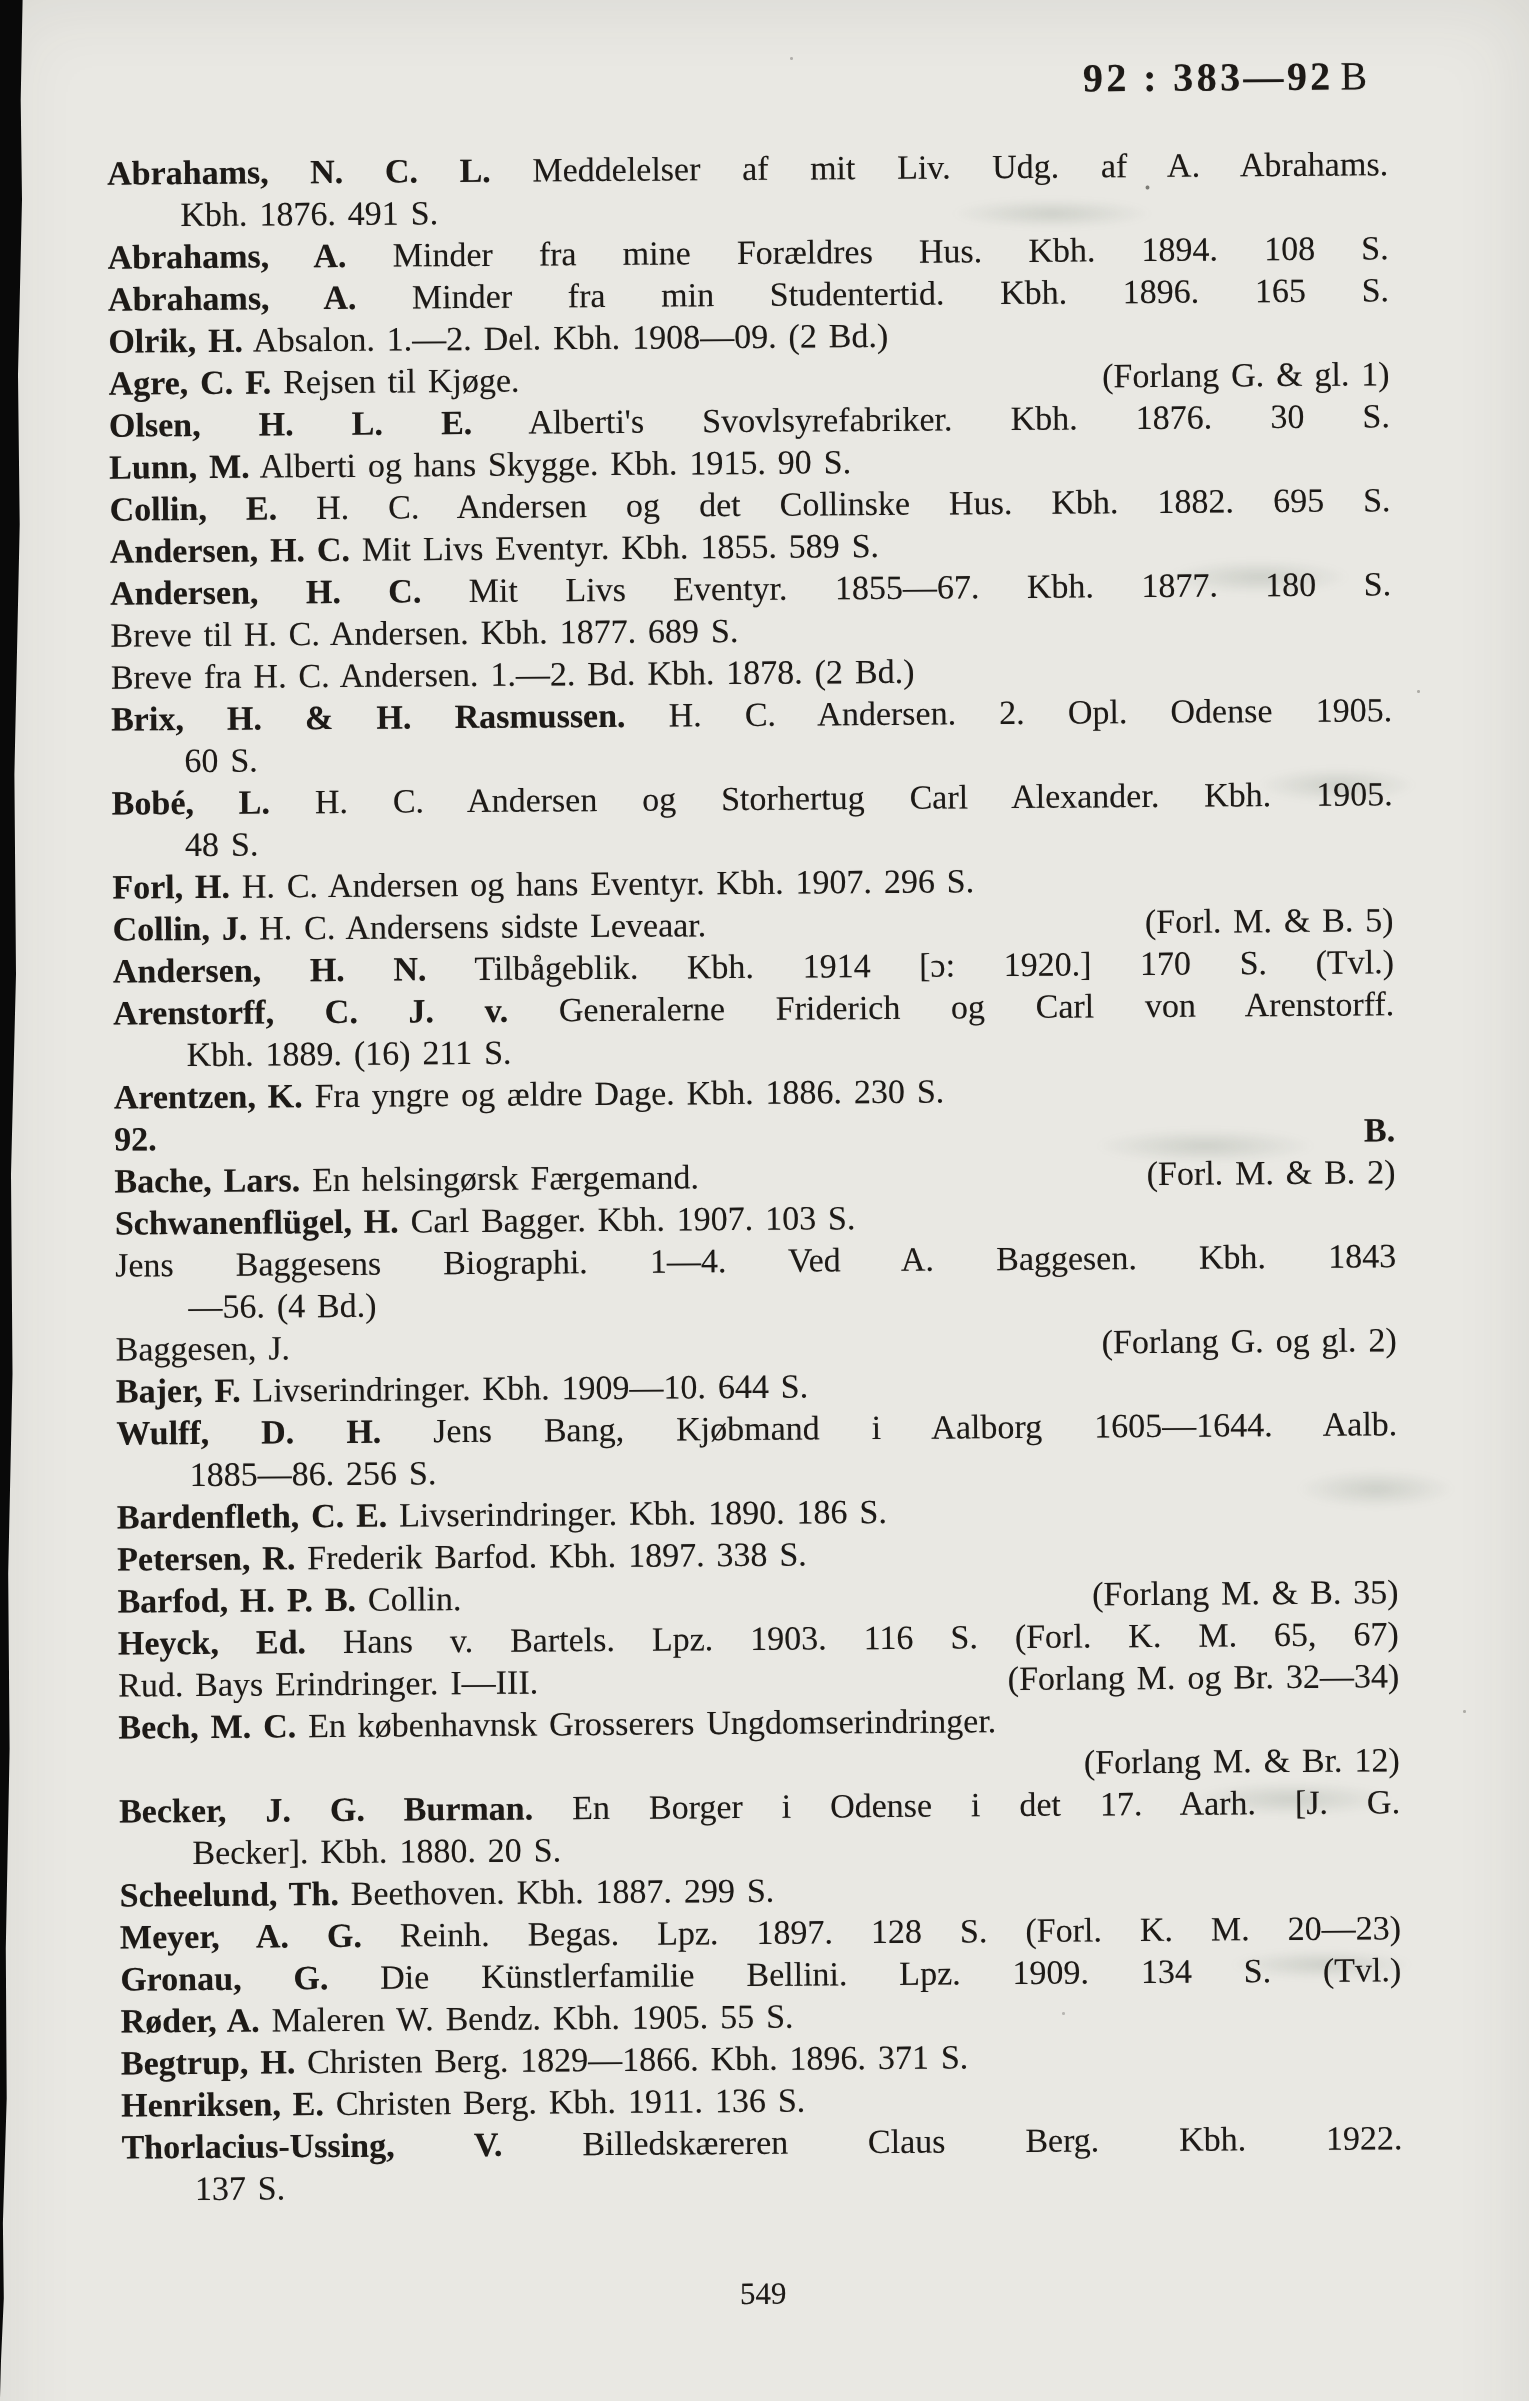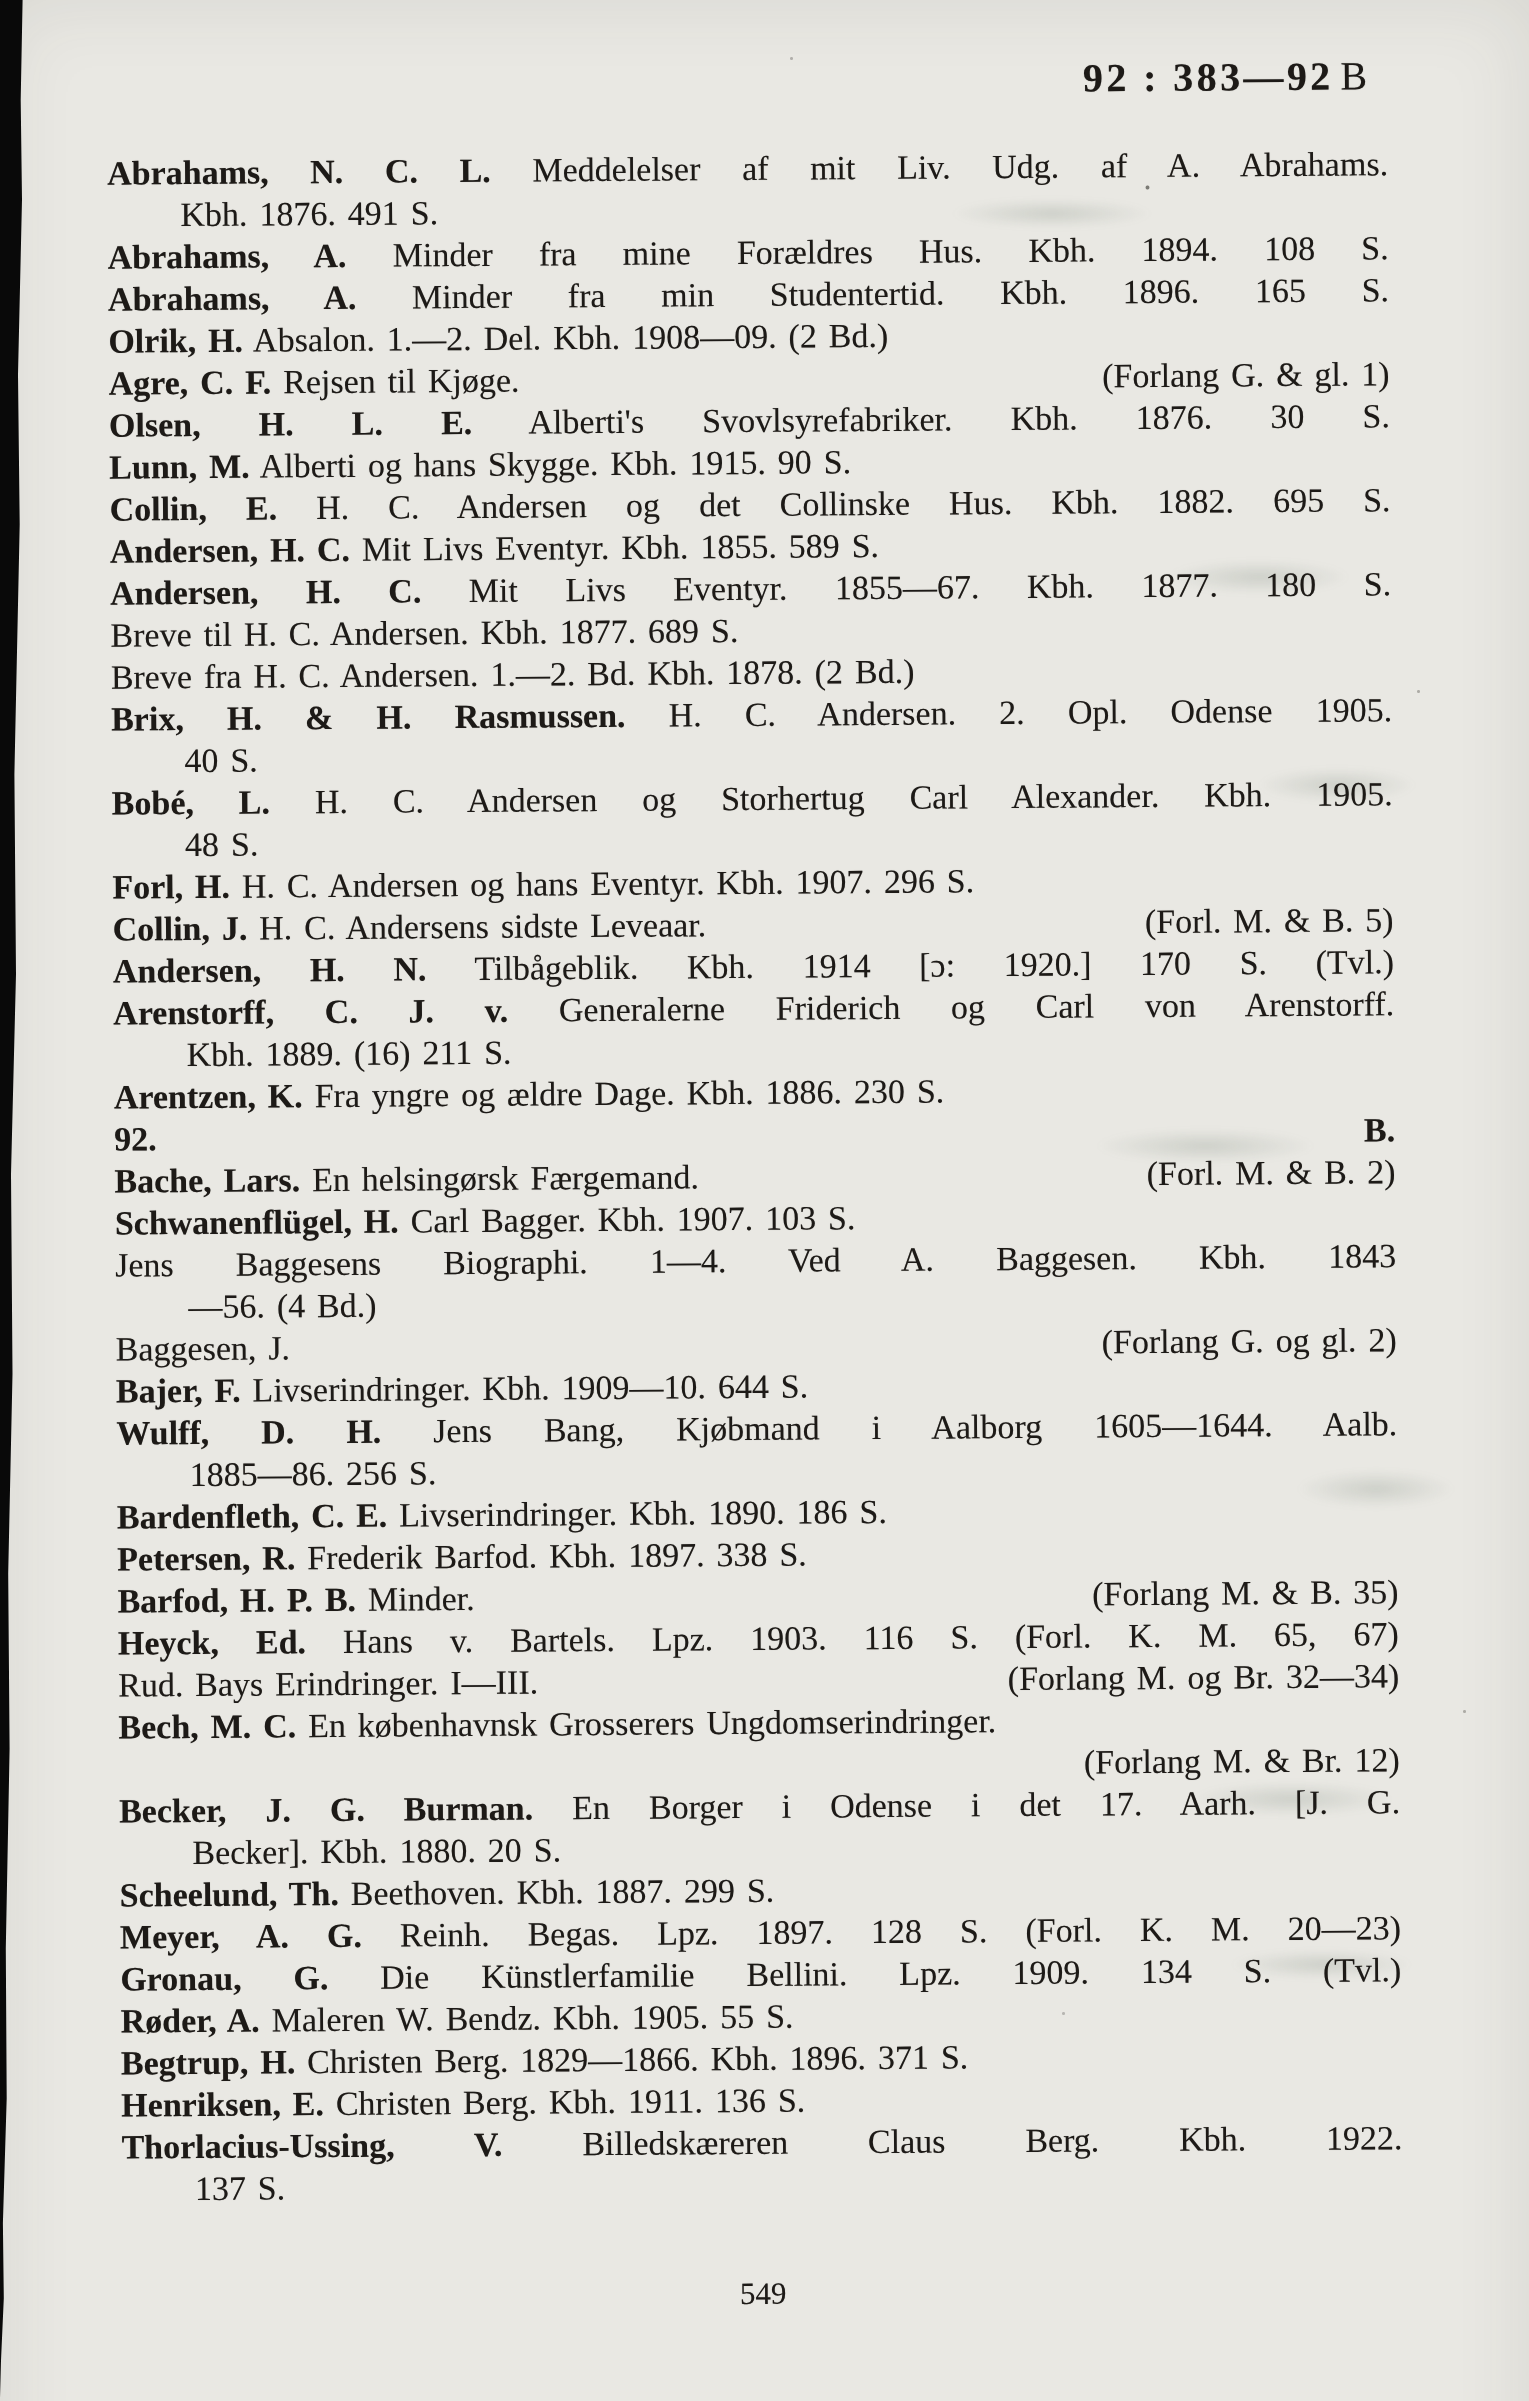--- a/index.html
+++ b/index.html
@@ -148,21 +148,21 @@
           <span class="">(Forlang G. &amp; gl. 1)</span>
         </div>
         <div class="line justify"><span><span class="b">Olsen, H. L. E.</span><span> Alberti's Svovlsyrefabriker. Kbh. 1876. 30 S.</span></span></div>
         <div class="line"><span><span class="b">Lunn, M.</span><span> Alberti og hans Skygge. Kbh. 1915. 90 S.</span></span></div>
         <div class="line justify"><span><span class="b">Collin, E.</span><span> H. C. Andersen og det Collinske Hus. Kbh. 1882. 695 S.</span></span></div>
         <div class="line"><span><span class="b">Andersen, H. C.</span><span> Mit Livs Eventyr. Kbh. 1855. 589 S.</span></span></div>
         <div class="line justify"><span><span class="b">Andersen, H. C.</span><span> Mit Livs Eventyr. 1855—67. Kbh. 1877. 180 S.</span></span></div>
         <div class="line"><span><span>Breve til H. C. Andersen. Kbh. 1877. 689 S.</span></span></div>
         <div class="line"><span><span>Breve fra H. C. Andersen. 1.—2. Bd. Kbh. 1878. (2 Bd.)</span></span></div>
         <div class="line justify"><span><span class="b">Brix, H. &amp; H. Rasmussen.</span><span> H. C. Andersen. 2. Opl. Odense 1905.</span></span></div>
-        <div class="line indent"><span><span>40 S.</span></span></div>
+        <div class="line indent"><span><span>60 S.</span></span></div>
         <div class="line justify"><span><span class="b">Bobé, L.</span><span> H. C. Andersen og Storhertug Carl Alexander. Kbh. 1905.</span></span></div>
         <div class="line indent"><span><span>48 S.</span></span></div>
         <div class="line"><span><span class="b">Forl, H.</span><span> H. C. Andersen og hans Eventyr. Kbh. 1907. 296 S.</span></span></div>
         <div class="line flex">
           <span><span class="b">Collin, J.</span><span> H. C. Andersens sidste Leveaar.</span></span>
           <span class="">(Forl. M. &amp; B. 5)</span>
         </div>
         <div class="line justify"><span><span class="b">Andersen, H. N.</span><span> Tilbågeblik. Kbh. 1914 [ɔ: 1920.] 170 S. (Tvl.)</span></span></div>
         <div class="line justify"><span><span class="b">Arenstorff, C. J. v.</span><span> Generalerne Friderich og Carl von Arenstorff.</span></span></div>
         <div class="line indent"><span><span>Kbh. 1889. (16) 211 S.</span></span></div>
@@ -181,21 +181,21 @@
         <div class="line flex">
           <span><span>Baggesen, J.</span></span>
           <span class="">(Forlang G. og gl. 2)</span>
         </div>
         <div class="line"><span><span class="b">Bajer, F.</span><span> Livserindringer. Kbh. 1909—10. 644 S.</span></span></div>
         <div class="line justify"><span><span class="b">Wulff, D. H.</span><span> Jens Bang, Kjøbmand i Aalborg 1605—1644. Aalb.</span></span></div>
         <div class="line indent"><span><span>1885—86. 256 S.</span></span></div>
         <div class="line"><span><span class="b">Bardenfleth, C. E.</span><span> Livserindringer. Kbh. 1890. 186 S.</span></span></div>
         <div class="line"><span><span class="b">Petersen, R.</span><span> Frederik Barfod. Kbh. 1897. 338 S.</span></span></div>
         <div class="line flex">
-          <span><span class="b">Barfod, H. P. B.</span><span> Minder.</span></span>
+          <span><span class="b">Barfod, H. P. B.</span><span> Collin.</span></span>
           <span class="">(Forlang M. &amp; B. 35)</span>
         </div>
         <div class="line justify"><span><span class="b">Heyck, Ed.</span><span> Hans v. Bartels. Lpz. 1903. 116 S. (Forl. K. M. 65, 67)</span></span></div>
         <div class="line flex">
           <span><span>Rud. Bays Erindringer. I—III.</span></span>
           <span class="">(Forlang M. og Br. 32—34)</span>
         </div>
         <div class="line"><span><span class="b">Bech, M. C.</span><span> En københavnsk Grosserers Ungdomserindringer.</span></span></div>
         <div class="line flex">
           <span></span>

